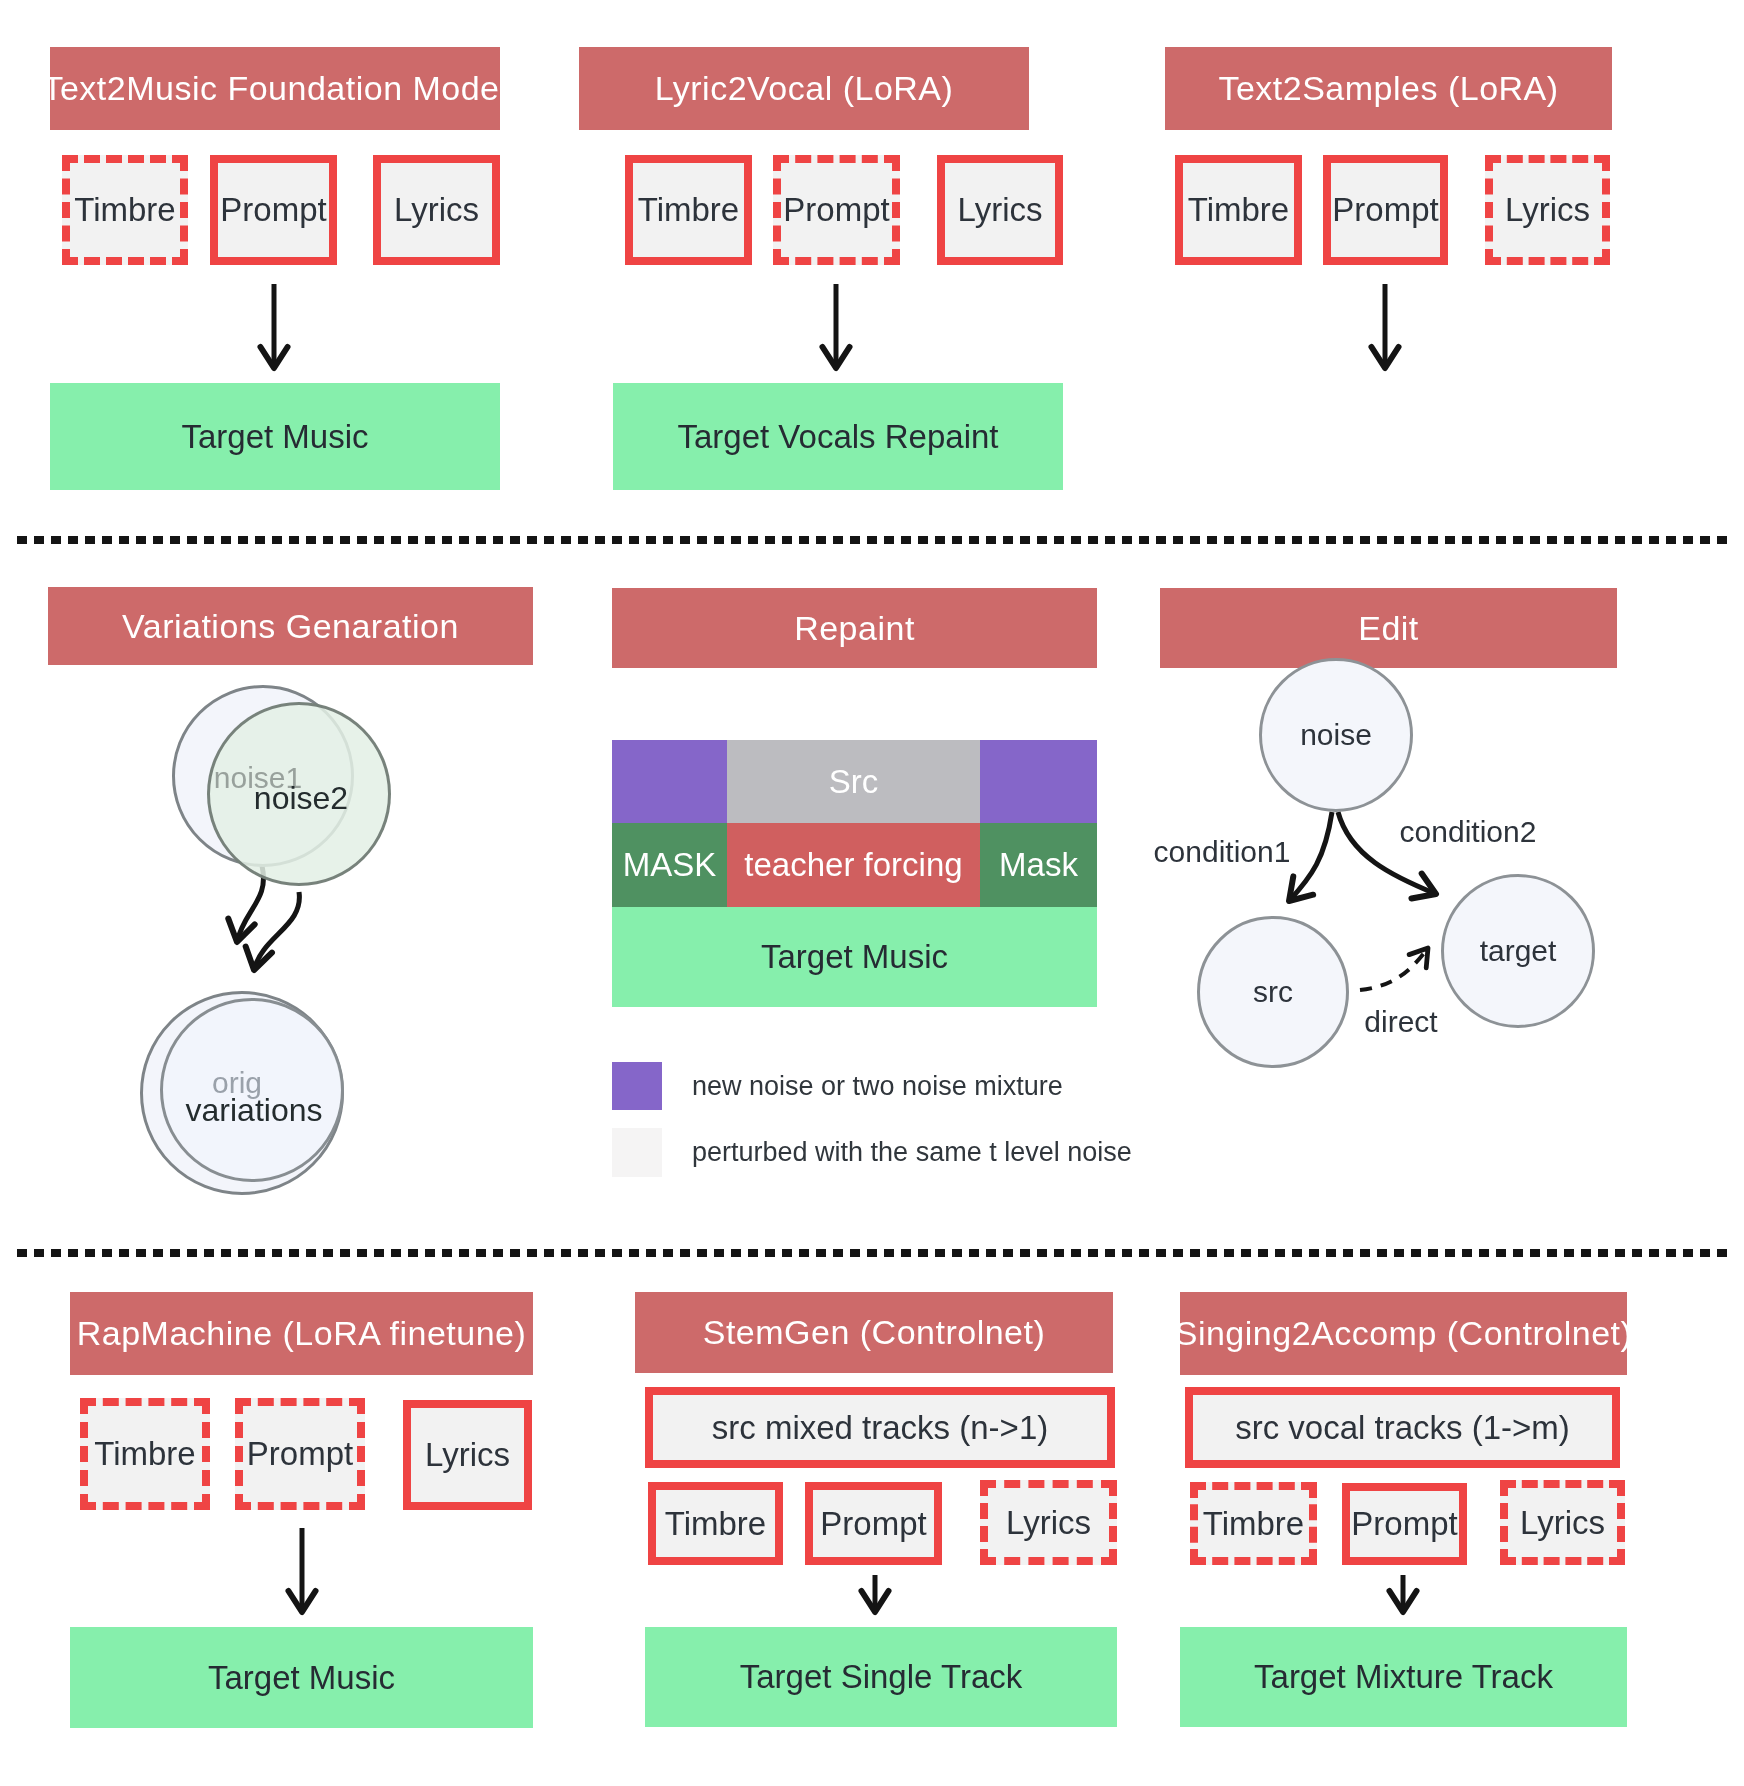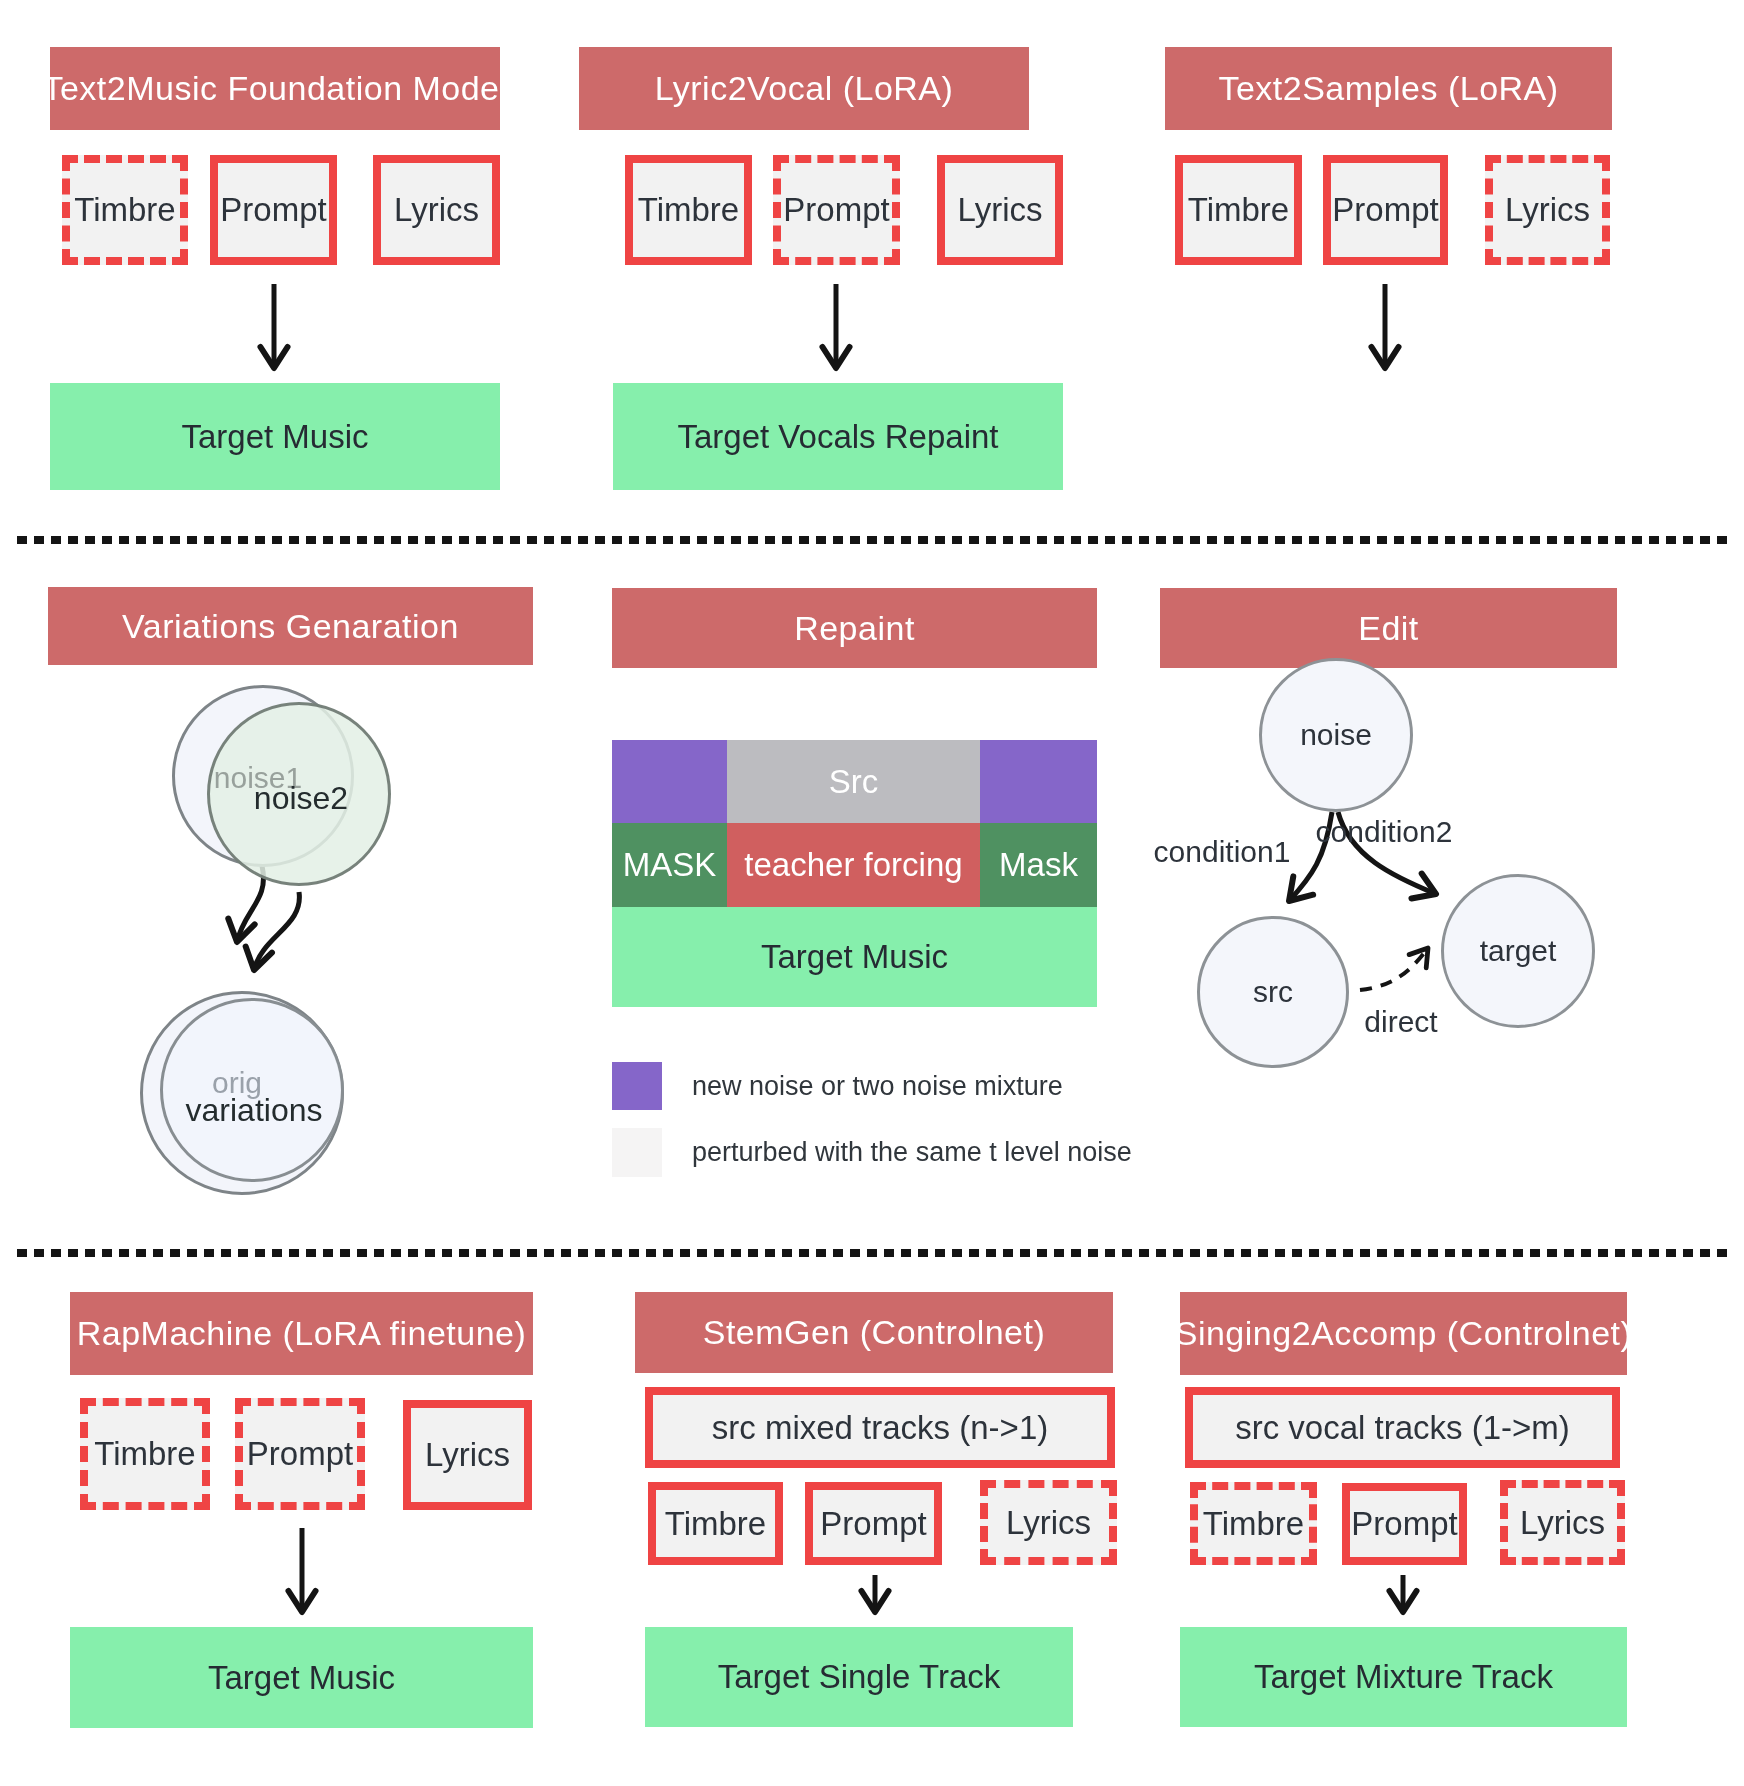--- a/index.html
+++ b/index.html
@@ -118,37 +118,37 @@
   <div class="legend-text" style="left:692px;top:1128px">perturbed with the same t level noise</div>
 
   <div class="hdr" style="left:1160px;top:588px;width:457px;height:80px">Edit</div>
   <div class="circle c-edit" style="left:1259px;top:658px;width:154px;height:154px"></div>
   <div class="clabel" style="left:1336px;top:735px">noise</div>
   <div class="circle c-edit" style="left:1197px;top:916px;width:152px;height:152px"></div>
   <div class="clabel" style="left:1273px;top:992px">src</div>
   <div class="circle c-edit" style="left:1441px;top:874px;width:154px;height:154px"></div>
   <div class="clabel" style="left:1518px;top:951px">target</div>
   <div class="clabel" style="left:1222px;top:852px">condition1</div>
-  <div class="clabel" style="left:1384px;top:832px">condition2</div>
+  <div class="clabel" style="left:1468px;top:832px">condition2</div>
   <div class="clabel" style="left:1401px;top:1022px">direct</div>
 
   <div class="divider" style="left:17px;top:1249px;width:1710px"></div>
 
   <div class="hdr" style="left:70px;top:1292px;width:463px;height:83px">RapMachine (LoRA finetune)</div>
   <div class="inbox dashed" style="left:80px;top:1398px;width:130px;height:112px">Timbre</div>
   <div class="inbox dashed" style="left:235px;top:1398px;width:130px;height:112px">Prompt</div>
   <div class="inbox" style="left:403px;top:1400px;width:129px;height:110px">Lyrics</div>
   <div class="target" style="left:70px;top:1627px;width:463px;height:101px">Target Music</div>
 
   <div class="hdr" style="left:635px;top:1292px;width:478px;height:81px">StemGen (Controlnet)</div>
   <div class="inbox" style="left:645px;top:1387px;width:470px;height:81px">src mixed tracks (n-&gt;1)</div>
   <div class="inbox" style="left:648px;top:1482px;width:135px;height:83px">Timbre</div>
   <div class="inbox" style="left:805px;top:1482px;width:137px;height:83px">Prompt</div>
   <div class="inbox dashed" style="left:980px;top:1480px;width:137px;height:85px">Lyrics</div>
-  <div class="target" style="left:645px;top:1627px;width:428px;height:100px">Target Single Track</div>
+  <div class="target" style="left:645px;top:1627px;width:472px;height:100px">Target Single Track</div>
 
   <div class="hdr" style="left:1180px;top:1292px;width:447px;height:83px">Singing2Accomp (Controlnet)</div>
   <div class="inbox" style="left:1185px;top:1387px;width:435px;height:81px">src vocal tracks (1-&gt;m)</div>
   <div class="inbox dashed" style="left:1190px;top:1482px;width:127px;height:83px">Timbre</div>
   <div class="inbox" style="left:1342px;top:1483px;width:125px;height:82px">Prompt</div>
   <div class="inbox dashed" style="left:1500px;top:1480px;width:125px;height:85px">Lyrics</div>
   <div class="target" style="left:1180px;top:1627px;width:447px;height:100px">Target Mixture Track</div>
 
 </div>
 

